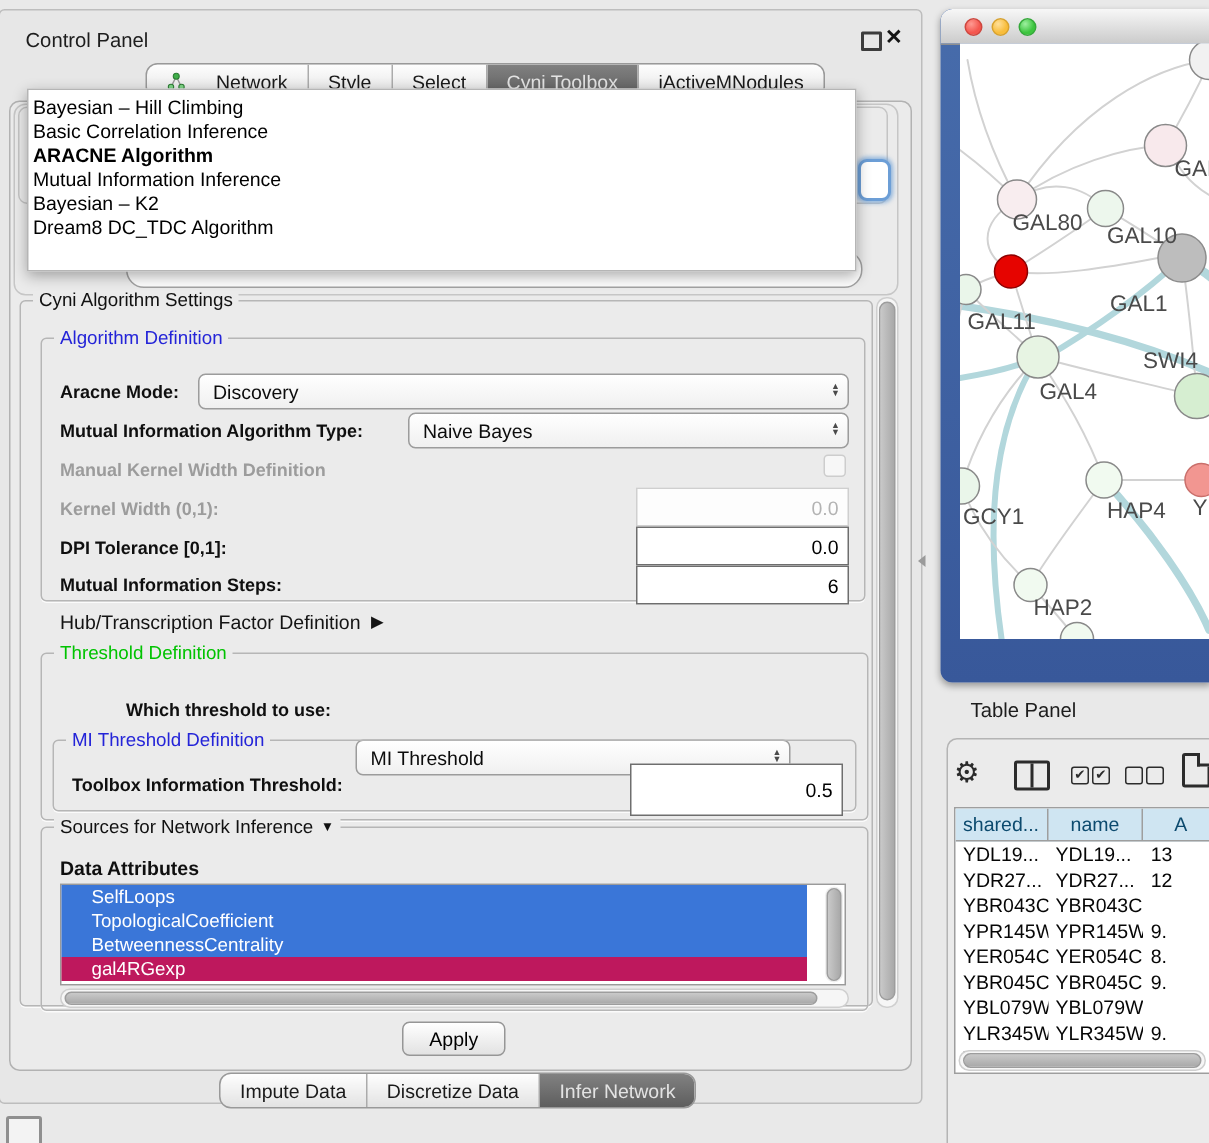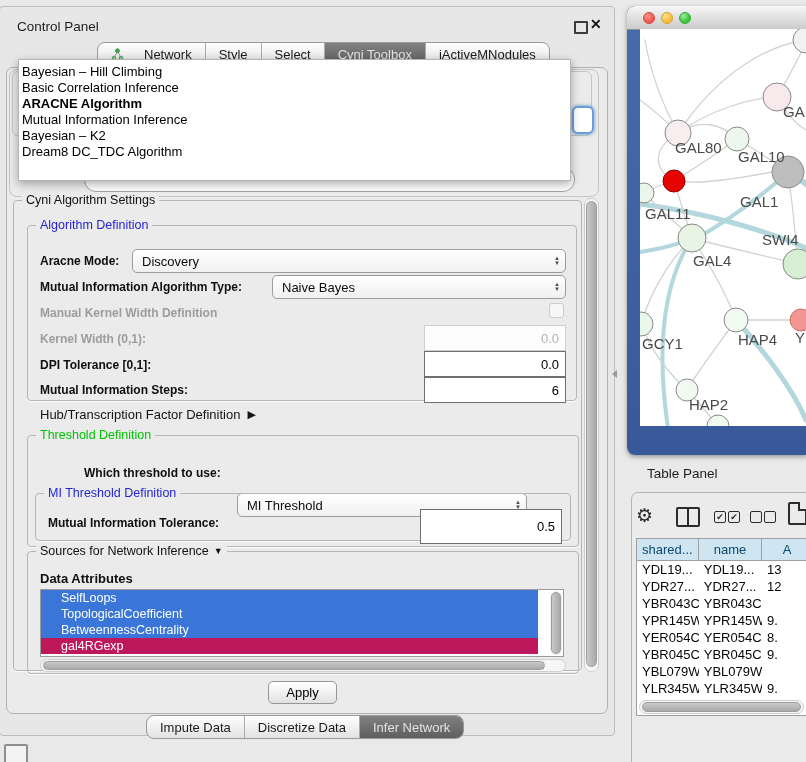--- a/index.html
+++ b/index.html
@@ -194,21 +194,21 @@
     <div class="combo" style="left:237px;top:452px;width:290px;height:24px;margin-top:34px;">
       <span>MI Threshold</span>
       <span class="stepper">
           <span>▲</span>
           <span>▼</span>
         </span>
     </div>
     <div class="gbox" style="left:35px;top:486px;width:534px;height:46px;">
       <div class="glabel blue">MI Threshold Definition</div>
     </div>
-    <div class="flabel" style="left:48px;top:509px;">Mutual Information Tolerance:</div>
+    <div class="flabel" style="left:48px;top:509px;">Toolbox Information Threshold:</div>
     <div class="field" style="left:420px;top:502px;width:142px;height:35px;">0.5</div>
 
     <div class="gbox" style="left:27px;top:544px;width:550px;height:121px;">
       <div class="glabel" style="display:flex;align-items:center;gap:5px;">
         <span>Sources for Network Inference</span>
         <span style="font-size:9px;">▼</span>
       </div>
     </div>
     <div class="flabel" style="left:40px;top:564px;font-size:13px;">Data Attributes</div>
     <div class="attr-list">

